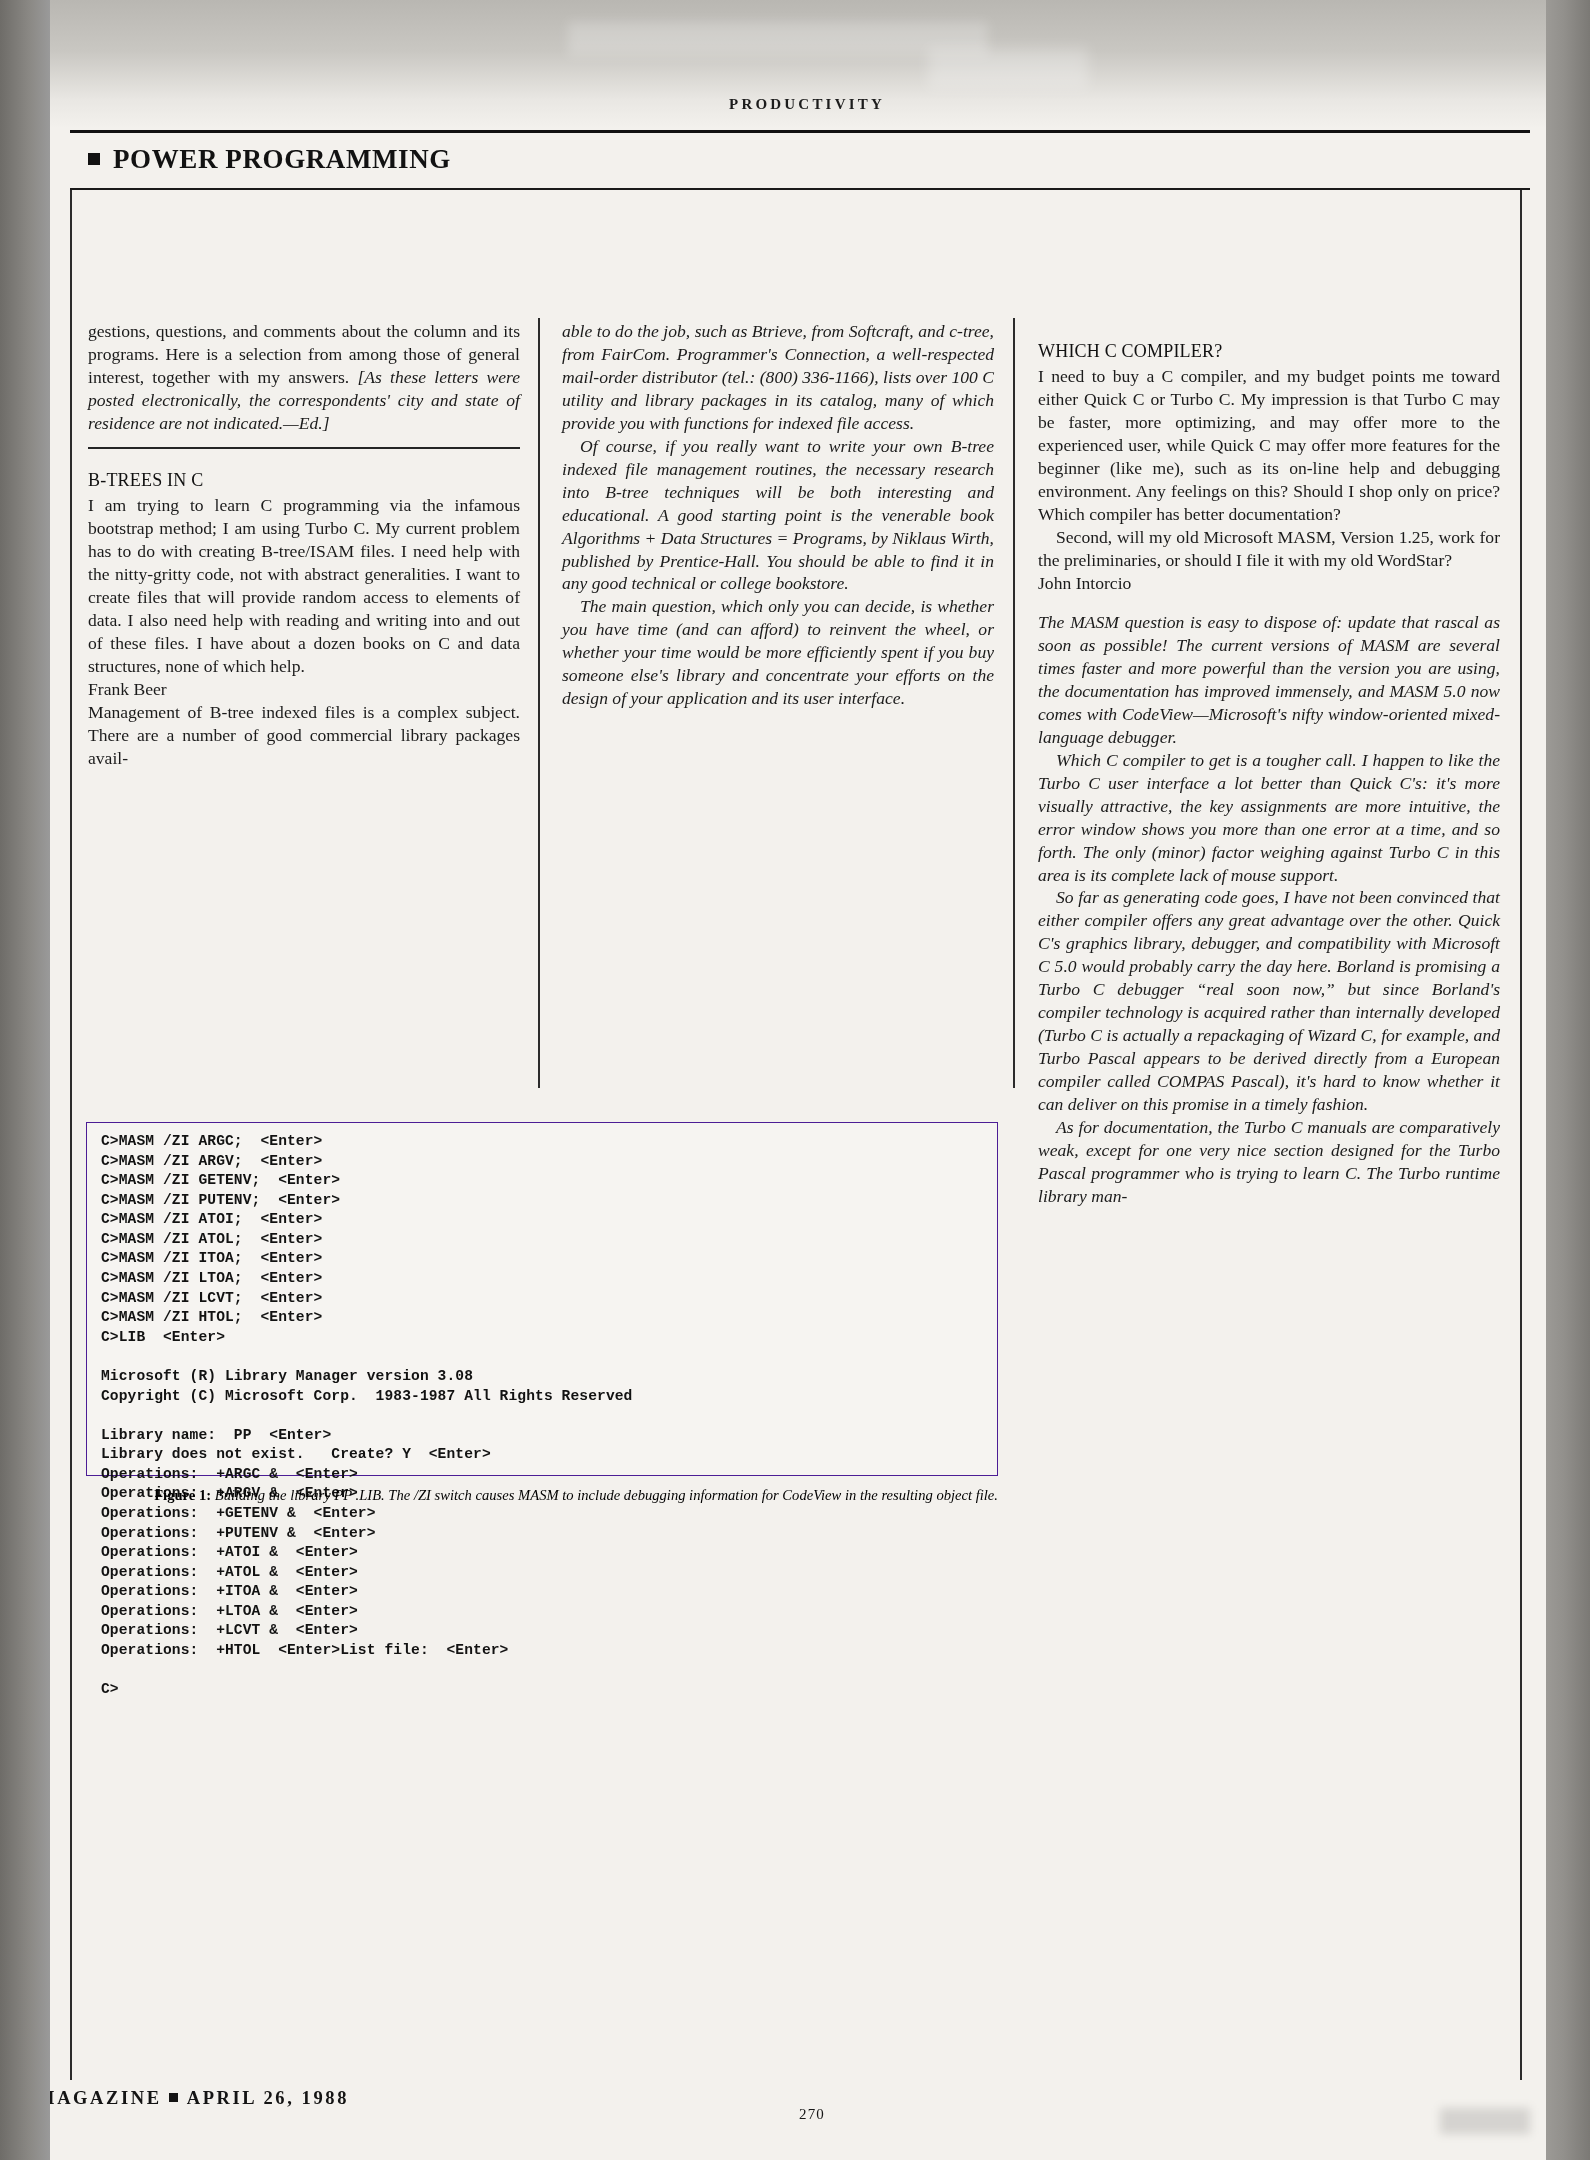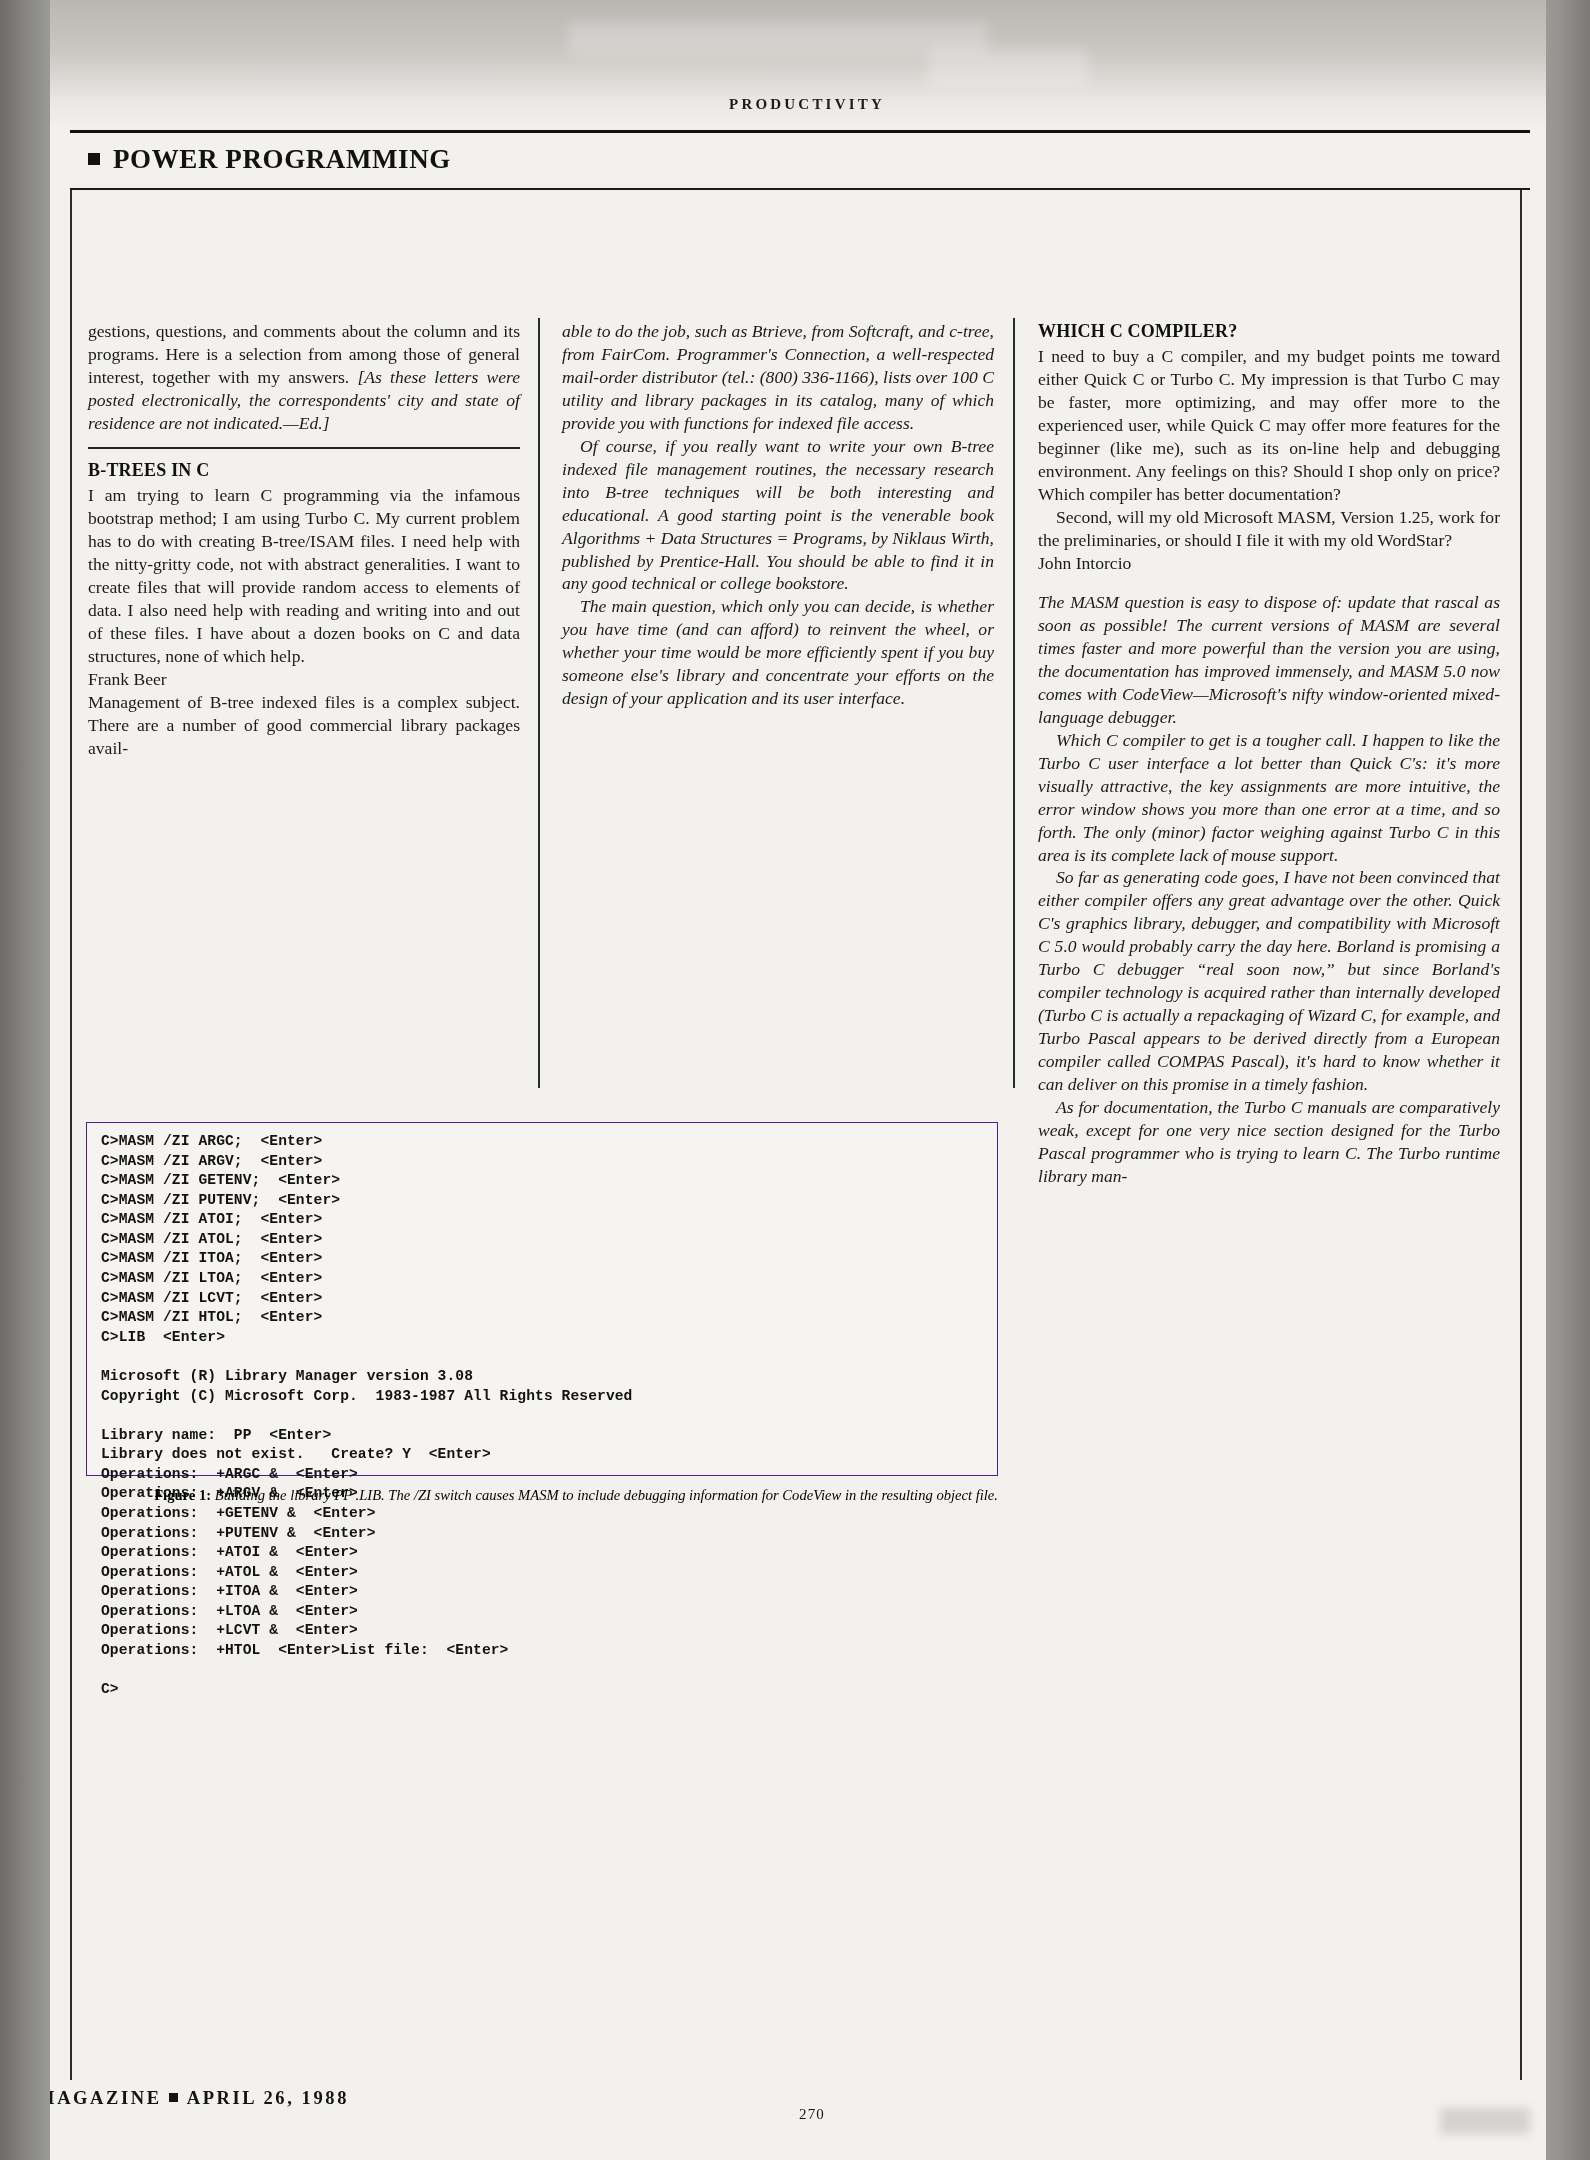--- a/index.html
+++ b/index.html
@@ -136,25 +136,26 @@
   .sig {
     text-align: left;
     margin-top: 2px;
   }
   .hrule-thin {
     height: 2px;
     background: #242424;
     margin: 12px 0 10px 0;
   }
   .subhead {
-    font-weight: 700;
+    font-weight: 400;
     font-size: 18px;
     letter-spacing: 0.2px;
     margin-bottom: 2px;
     color: #111;
+    margin-top: 20px;
   }
   .ital { font-style: italic; }
   .ed-block {
     margin-top: 14px;
   }
 
   
   .figbox {
     position: absolute;
     left: 86px;

